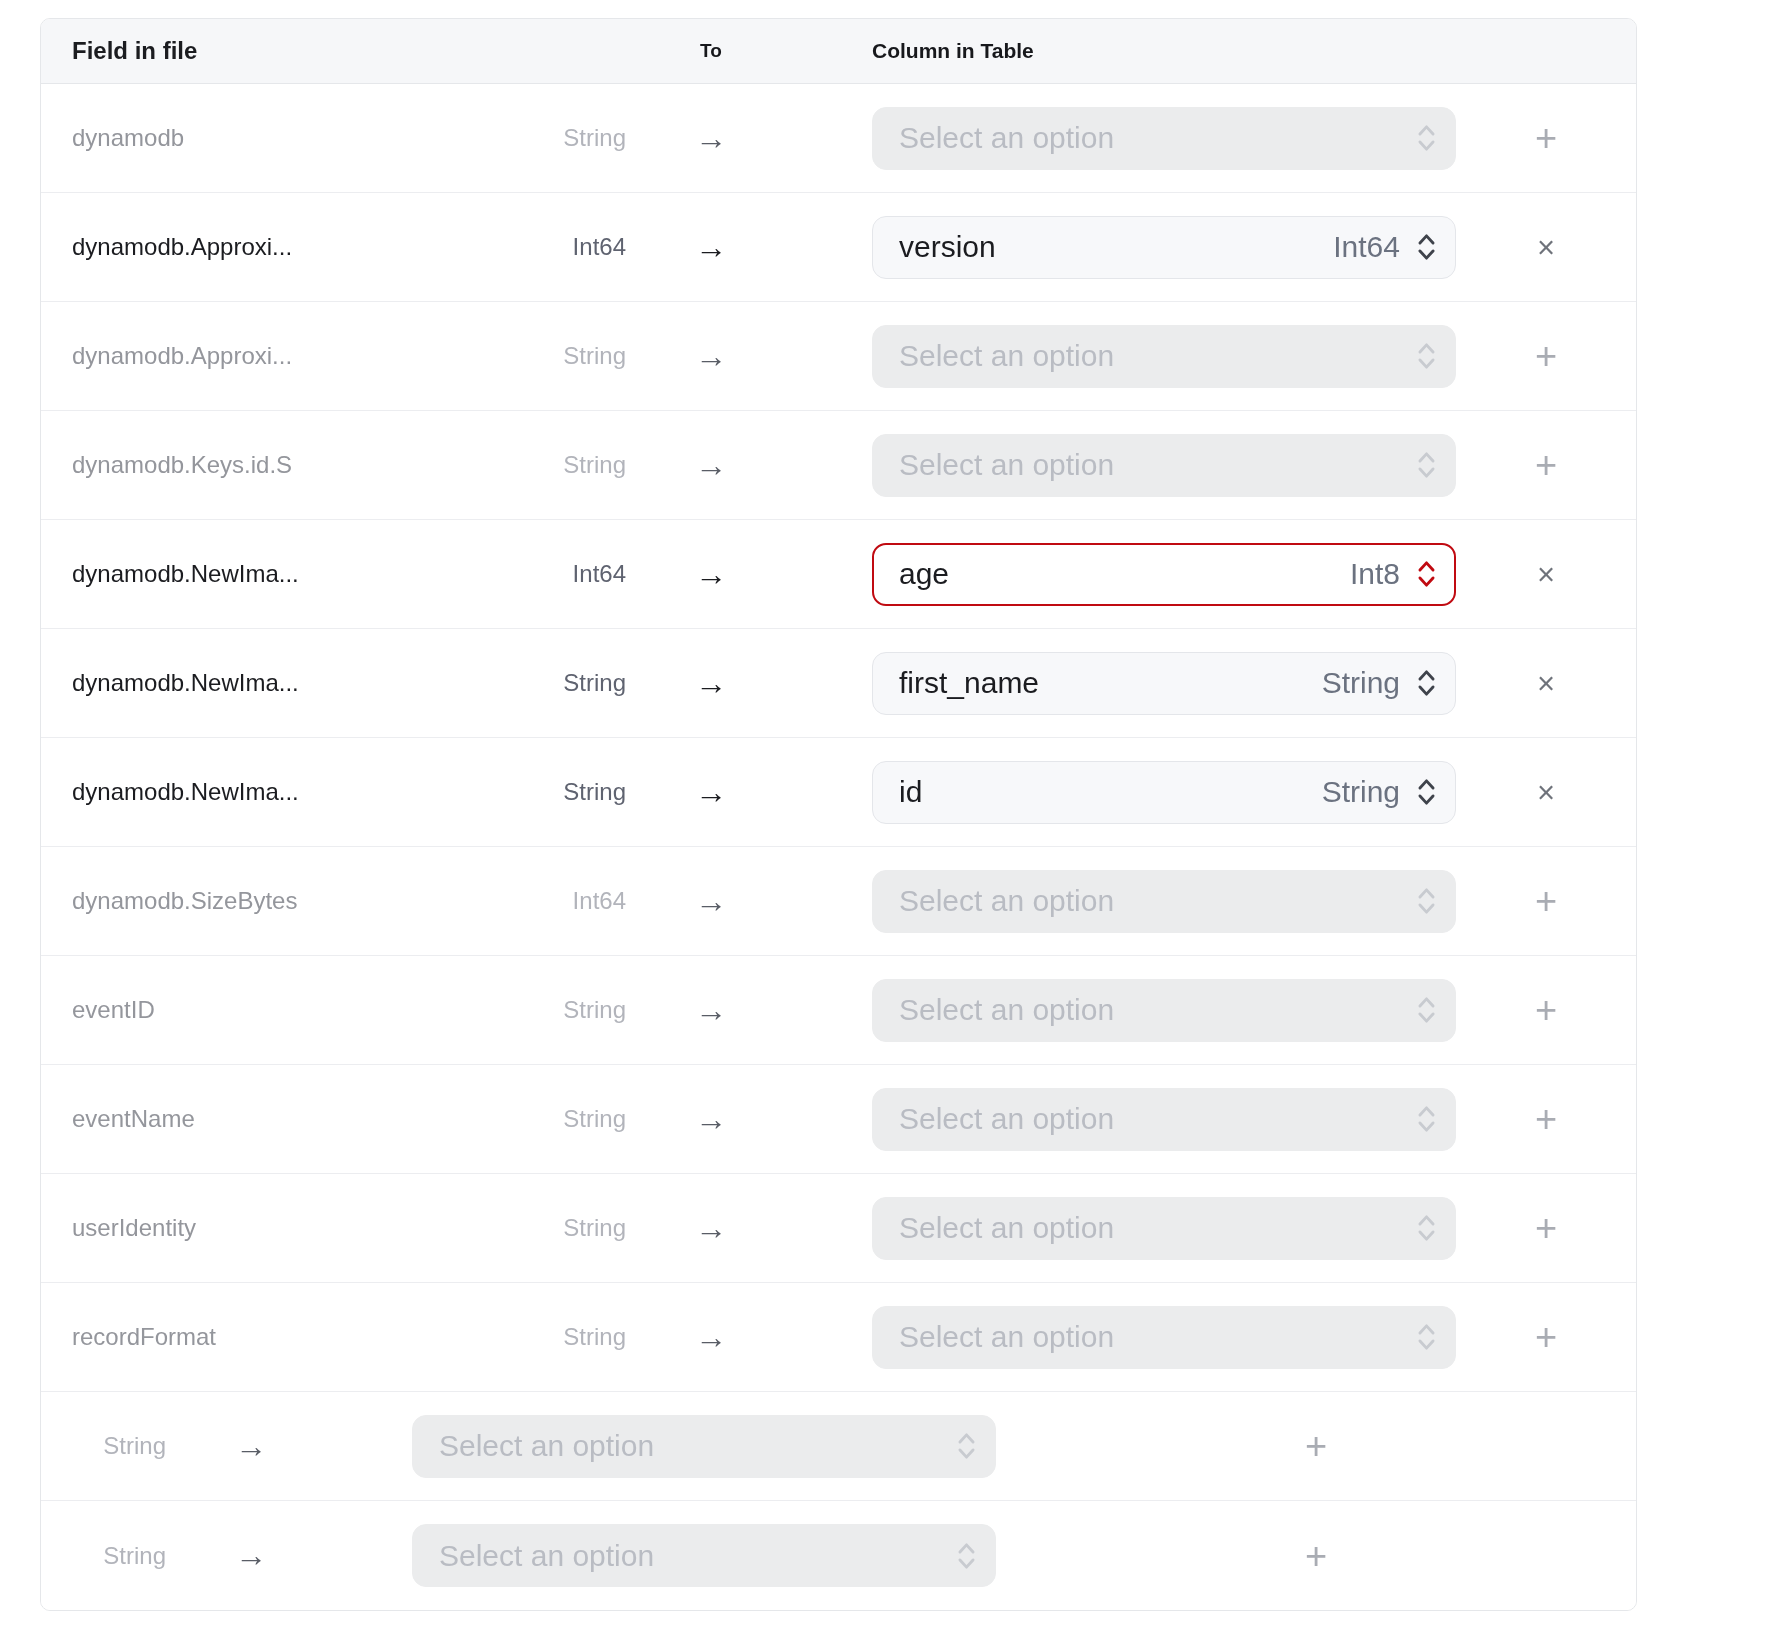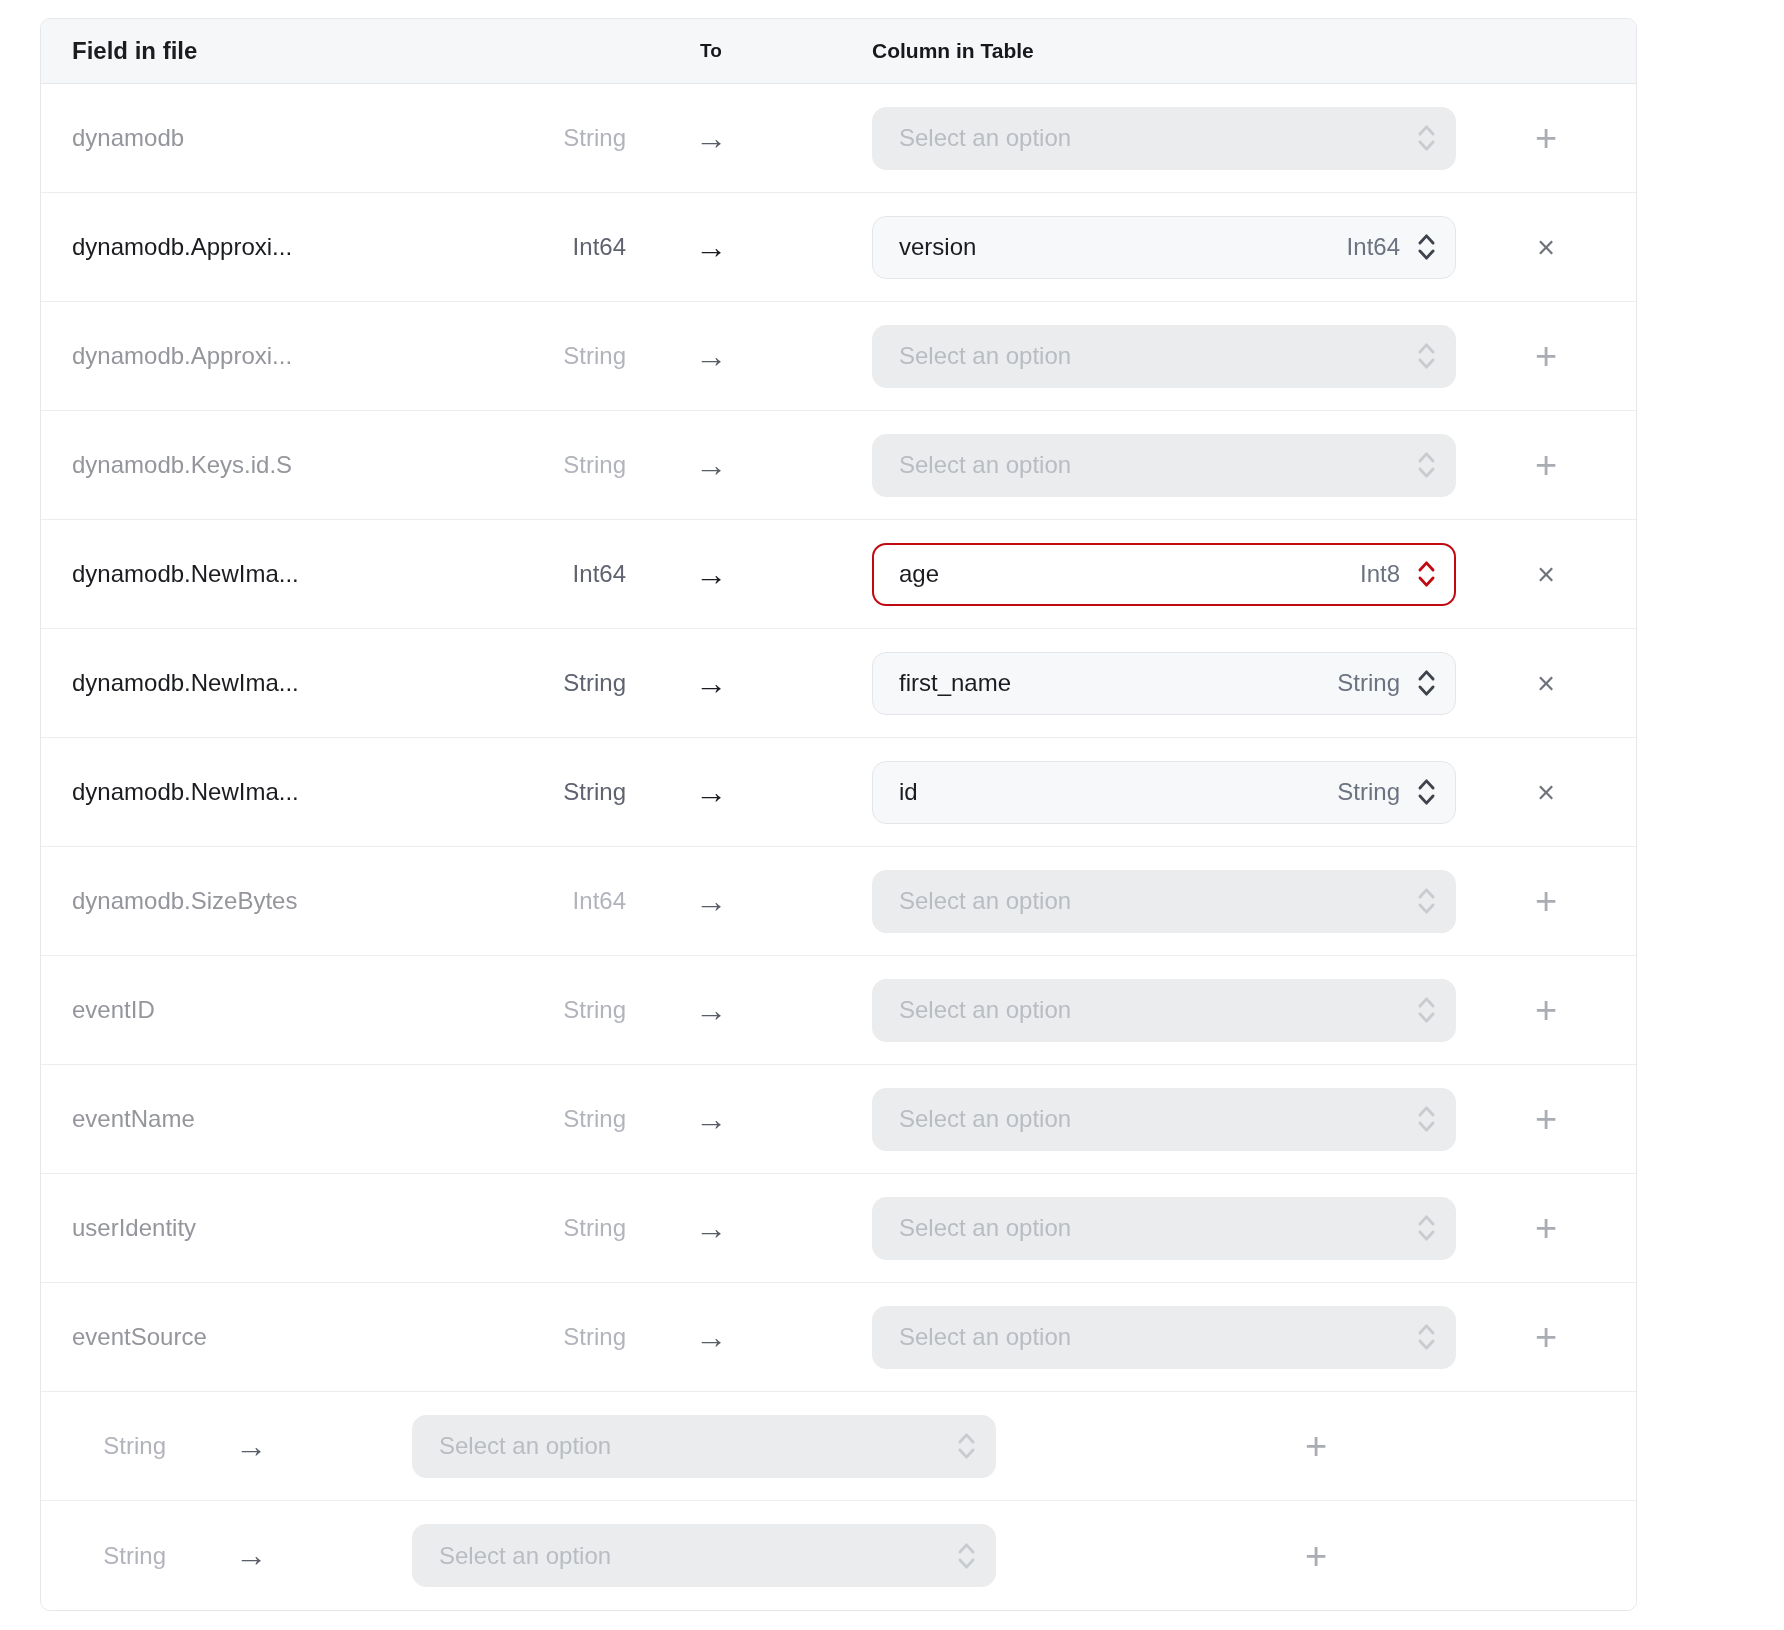--- a/index.html
+++ b/index.html
@@ -28,21 +28,21 @@
   .c-selwrap { width:660px; }
   .c-action { flex:1 1 auto; display:flex; justify-content:center; align-items:center; }
 
   .row.unmapped .c-field { color:#94969c; }
   .row.unmapped .c-ftype { color:#b2b4bb; }
   .row.unmapped .c-arrow { color:#595d66; }
 
   .select {
     margin-left:76px; width:584px; height:63px; border-radius:14px;
     display:flex; align-items:center; padding:0 18px 0 26px;
-    font-size:24px; cursor:pointer;
+    font-size:30px; cursor:pointer;
   }
   .select .value { flex:1 1 auto; white-space:nowrap; overflow:hidden; }
   .select .dtype { flex:none; margin-right:16px; color:#6b7280; }
   .select .chevron { flex:none; display:flex; align-items:center; }
   .select .chevron svg { display:block; }
 
   .select.placeholder { background:#ebeced; border:1px solid #ebeced; }
   .select.placeholder .value { color:#b9bcc3; }
   .select.placeholder .chevron { color:#c8cbd0; }
 
@@ -301,21 +301,21 @@
           </svg>
         </span>
       </div>
     </div>
     <div class="cell c-action">
       <button class="actbtn add">+</button>
     </div>
   </div>
 
   <div class="row unmapped">
-    <div class="cell c-field">eventSource</div>
+    <div class="cell c-field">recordFormat</div>
     <div class="cell c-ftype">String</div>
     <div class="cell c-arrow">→</div>
     <div class="cell c-selwrap">
       <div class="select placeholder">
         <span class="value">Select an option</span>
 
         <span class="chevron">
           <svg width="21" height="34" viewBox="0 0 16 26" fill="none">
             <path d="M3 10 L8 4.5 L13 10" stroke="currentColor" stroke-width="2.2" stroke-linecap="round" stroke-linejoin="round"></path>
             <path d="M3 16 L8 21.5 L13 16" stroke="currentColor" stroke-width="2.2" stroke-linecap="round" stroke-linejoin="round"></path>

